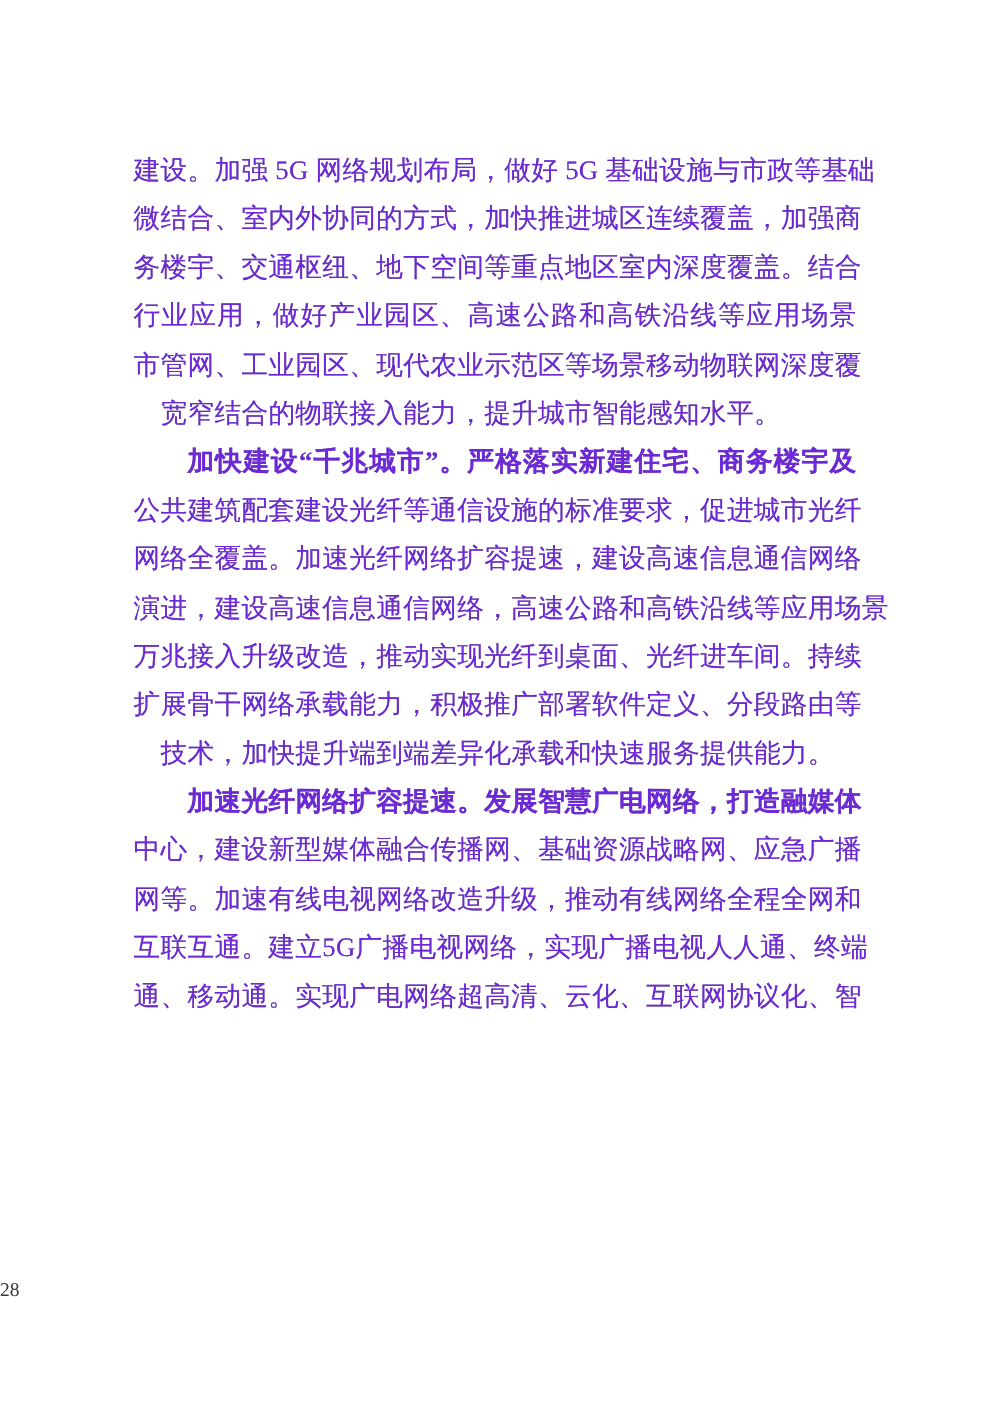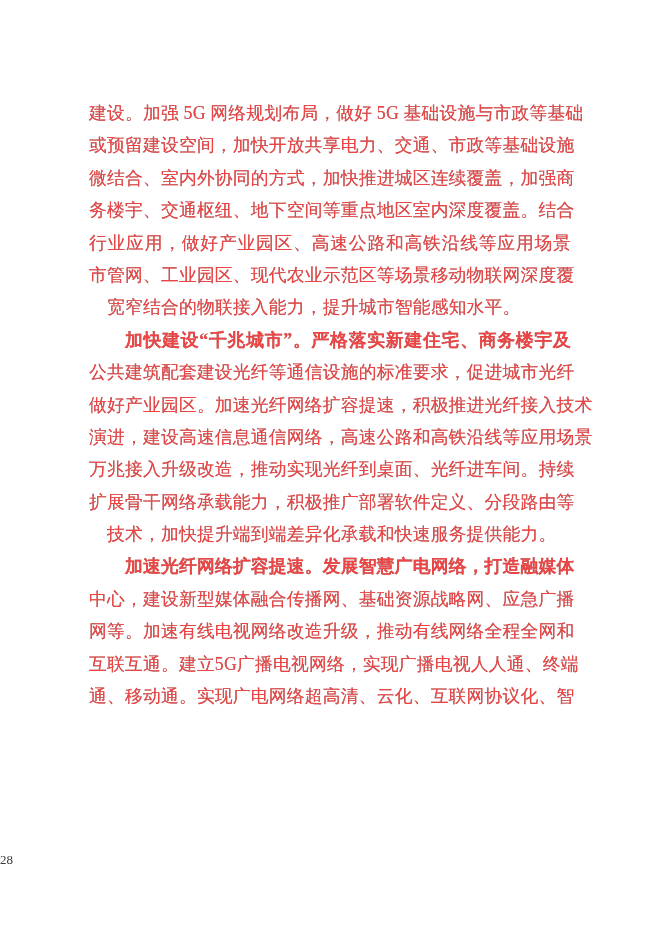--- a/index.html
+++ b/index.html
@@ -22,21 +22,21 @@
   .text-block {
     position: absolute;
     left: 89px;
     top: 97px;
     width: 482px;
   }
   .line {
     height: 32.4px;
     line-height: 32.4px;
     font-size: 17.8px;
-    color: #ef4444;
+    color: #6d28d9;
     letter-spacing: 0.2px;
     white-space: nowrap;
     text-align: justify;
     text-align-last: justify;
     
     text-shadow: 0 0 0.4px rgba(47,47,47,0.55);
   }
   .line.para-last {
     text-align: left;
     text-align-last: left;
@@ -56,29 +56,28 @@
     line-height: 18px;
     color: #3a3a3a;
   }
 </style>
 </head>
 <body>
 
 <div class="page">
   <div class="text-block">
     <div class="line">建设。加强 5G 网络规划布局，做好 5G 基础设施与市政等基础</div>
-    <div class="line">或预留建设空间，加快开放共享电力、交通、市政等基础设施</div>
     <div class="line">微结合、室内外协同的方式，加快推进城区连续覆盖，加强商</div>
     <div class="line">务楼宇、交通枢纽、地下空间等重点地区室内深度覆盖。结合</div>
     <div class="line">行业应用，做好产业园区、高速公路和高铁沿线等应用场景</div>
     <div class="line">市管网、工业园区、现代农业示范区等场景移动物联网深度覆</div>
     <div class="line para-last">宽窄结合的物联接入能力，提升城市智能感知水平。</div>
     <div class="line indent">加快建设“千兆城市”。严格落实新建住宅、商务楼宇及</div>
     <div class="line">公共建筑配套建设光纤等通信设施的标准要求，促进城市光纤</div>
-    <div class="line">做好产业园区。加速光纤网络扩容提速，积极推进光纤接入技术</div>
+    <div class="line">网络全覆盖。加速光纤网络扩容提速，建设高速信息通信网络</div>
     <div class="line">演进，建设高速信息通信网络，高速公路和高铁沿线等应用场景</div>
     <div class="line">万兆接入升级改造，推动实现光纤到桌面、光纤进车间。持续</div>
     <div class="line">扩展骨干网络承载能力，积极推广部署软件定义、分段路由等</div>
     <div class="line para-last">技术，加快提升端到端差异化承载和快速服务提供能力。</div>
     <div class="line indent">加速光纤网络扩容提速。发展智慧广电网络，打造融媒体</div>
     <div class="line">中心，建设新型媒体融合传播网、基础资源战略网、应急广播</div>
     <div class="line">网等。加速有线电视网络改造升级，推动有线网络全程全网和</div>
     <div class="line">互联互通。建立5G广播电视网络，实现广播电视人人通、终端</div>
     <div class="line">通、移动通。实现广电网络超高清、云化、互联网协议化、智</div>
   </div>

